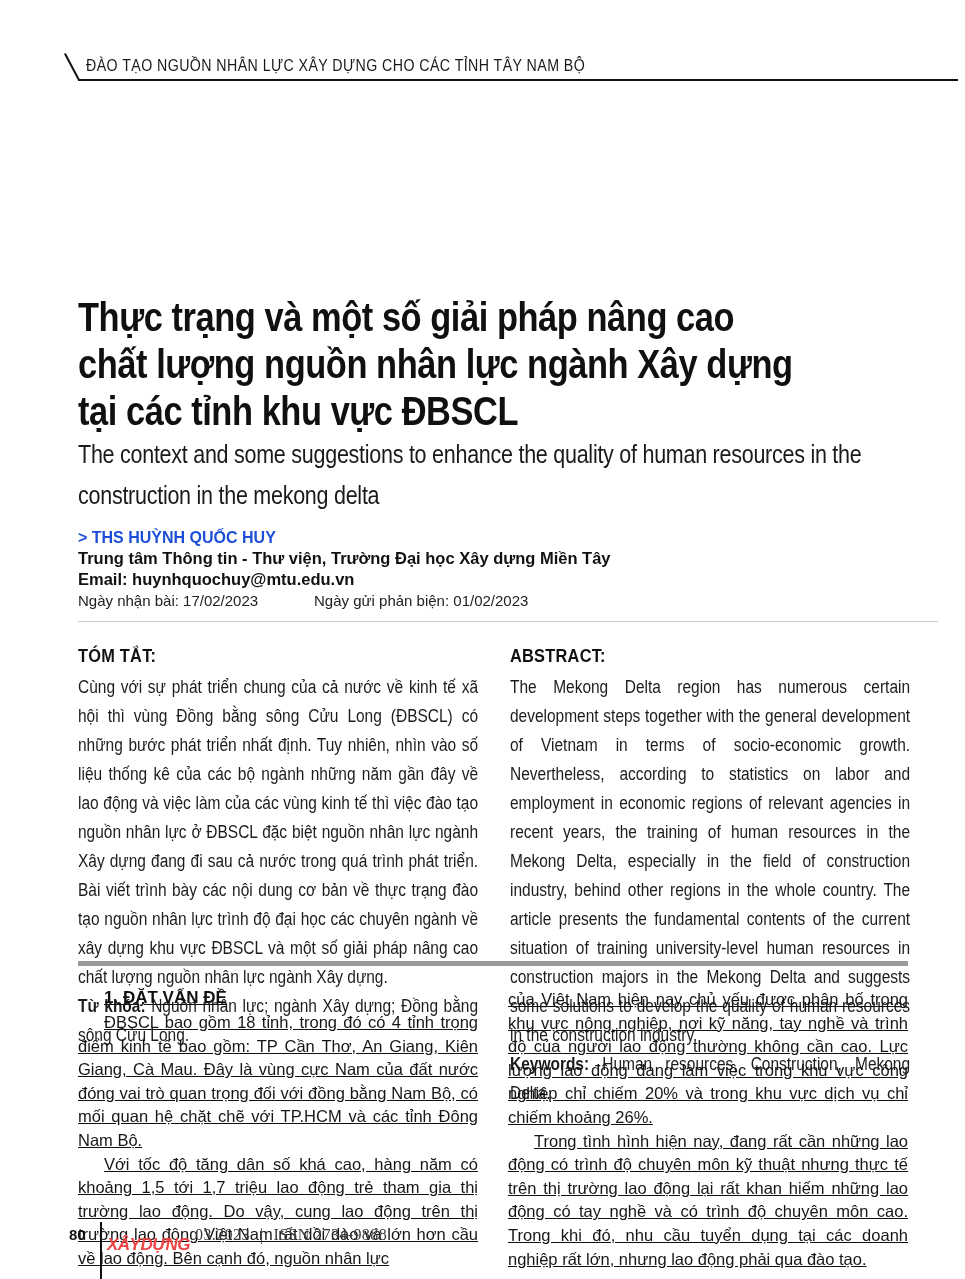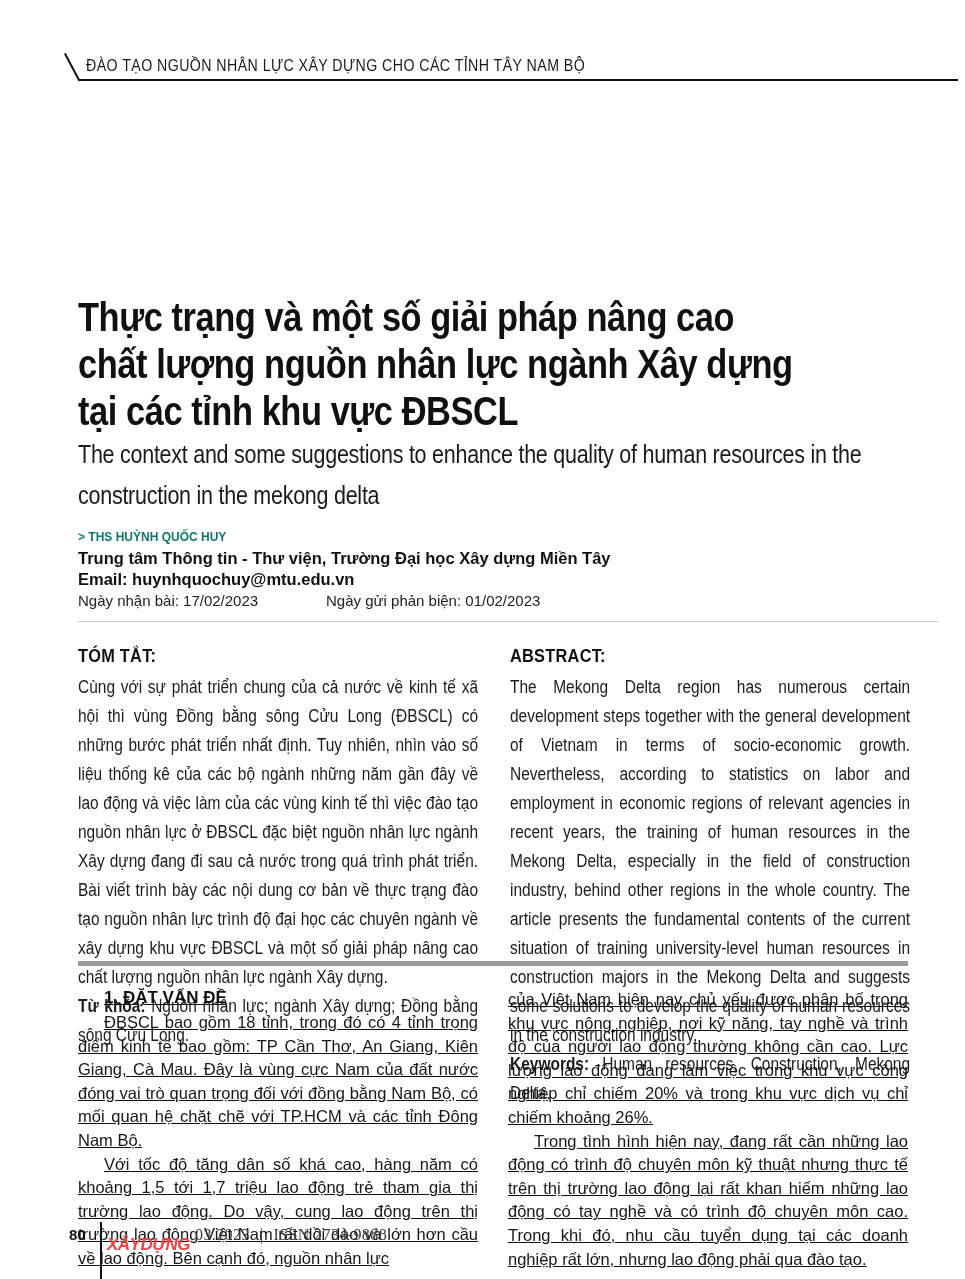--- a/index.html
+++ b/index.html
@@ -39,25 +39,25 @@
     font-size:40px;font-weight:bold;line-height:47px;
     white-space:nowrap;color:#101010;letter-spacing:-0.5px;
   }
   .subtitle-block{position:absolute;left:78px;top:434px;width:880px;}
   .subtitle-line{
     font-size:25px;font-weight:400;line-height:41px;
     white-space:nowrap;color:#1a1a1a;letter-spacing:-0.3px;
   }
   
   .author-block{position:absolute;left:78px;top:527px;width:840px;}
-  .author-name{font-size:12px;font-weight:bold;line-height:21px;color:#0f766e;}
+  .author-name{font-size:16px;font-weight:bold;line-height:21px;color:#1d4ed8;}
   .author-affil{font-size:16.5px;font-weight:bold;line-height:21px;color:#111;}
   .author-email{font-size:16.5px;font-weight:bold;line-height:21px;color:#111;}
   .author-dates{font-size:15px;font-weight:400;line-height:21px;color:#222;display:flex;}
-  .author-dates .date-item{margin-right:16px;}
+  .author-dates .date-item{margin-right:4px;}
   .author-dates .date-item:first-child{width:232px;}
   .thin-rule{
     position:absolute;left:78px;top:621px;width:860px;height:1px;background:#c9c9c9;
   }
   
   .abstract-section{
     position:absolute;left:78px;top:645px;width:860px;
     display:flex;gap:32px;
   }
   .abs-col{width:400px;flex:0 0 400px;}

